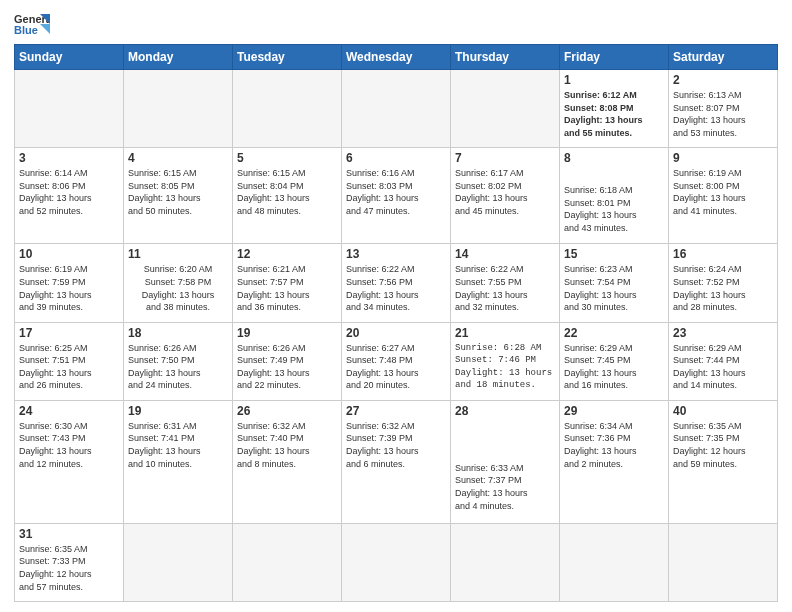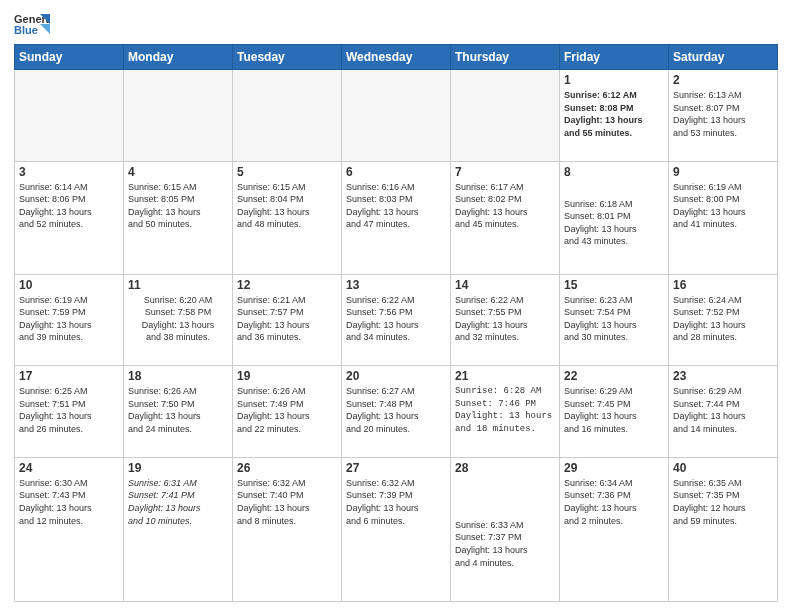--- a/index.html
+++ b/index.html
@@ -298,21 +298,21 @@
         <tr>
           <td>
             <span class="day-num">24</span>
             <div class="day-info" style="white-space: pre-line;">Sunrise: 6:30 AM
 Sunset: 7:43 PM
 Daylight: 13 hours
 and 12 minutes.</div>
           </td>
           <td>
             <span class="day-num">19</span>
-            <div class="day-info" style="white-space: pre-line; font-style: italic;">Sunrise: 6:31 AM
+            <div class="day-info" style="white-space: pre-line;">Sunrise: 6:31 AM
 Sunset: 7:41 PM
 Daylight: 13 hours
 and 10 minutes.</div>
           </td>
           <td>
             <span class="day-num">26</span>
             <div class="day-info" style="white-space: pre-line;">Sunrise: 6:32 AM
 Sunset: 7:40 PM
 Daylight: 13 hours
 and 8 minutes.</div>
@@ -339,15 +339,30 @@
 and 2 minutes.</div>
           </td>
           <td>
             <span class="day-num">40</span>
             <div class="day-info" style="white-space: pre-line;">Sunrise: 6:35 AM
 Sunset: 7:35 PM
 Daylight: 12 hours
 and 59 minutes.</div>
           </td>
         </tr>
+        <tr>
+          <td class="last-row">
+            <span class="day-num">31</span>
+            <div class="day-info" style="white-space: pre-line;">Sunrise: 6:35 AM
+Sunset: 7:33 PM
+Daylight: 12 hours
+and 57 minutes.</div>
+          </td>
+          <td class="empty last-row"></td>
+          <td class="empty last-row"></td>
+          <td class="empty last-row"></td>
+          <td class="empty last-row"></td>
+          <td class="empty last-row"></td>
+          <td class="empty last-row"></td>
+        </tr>
       </tbody>
   </table>
 </div>
 
 </body></html>

